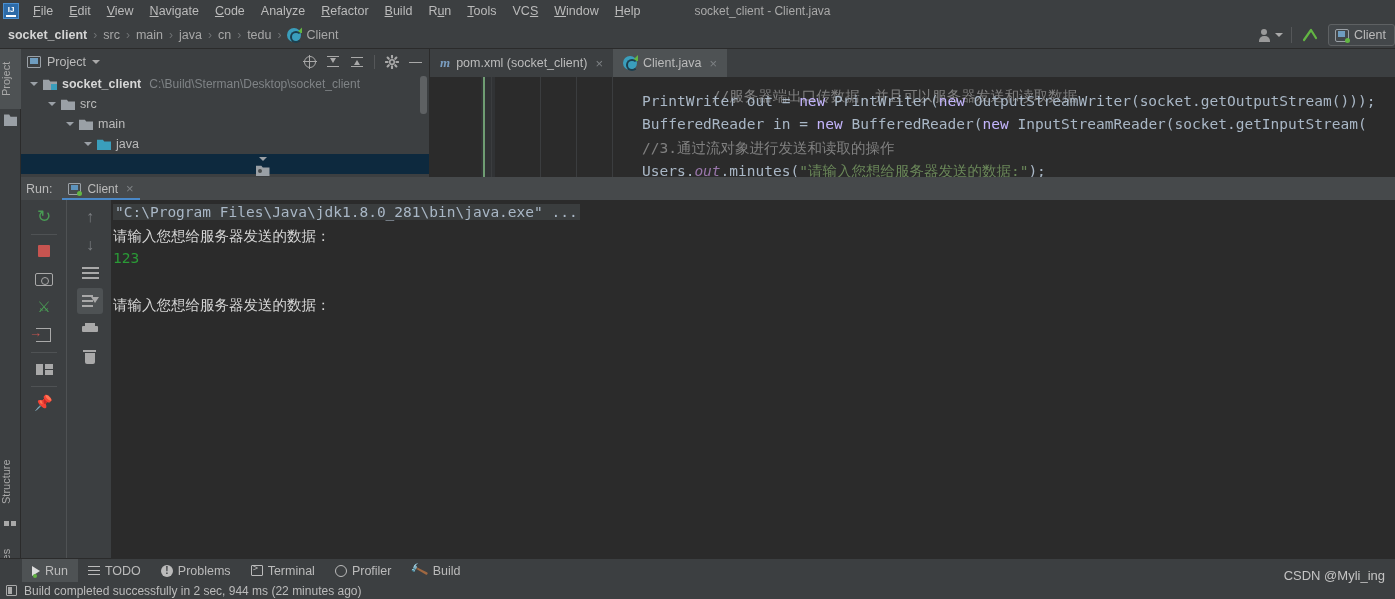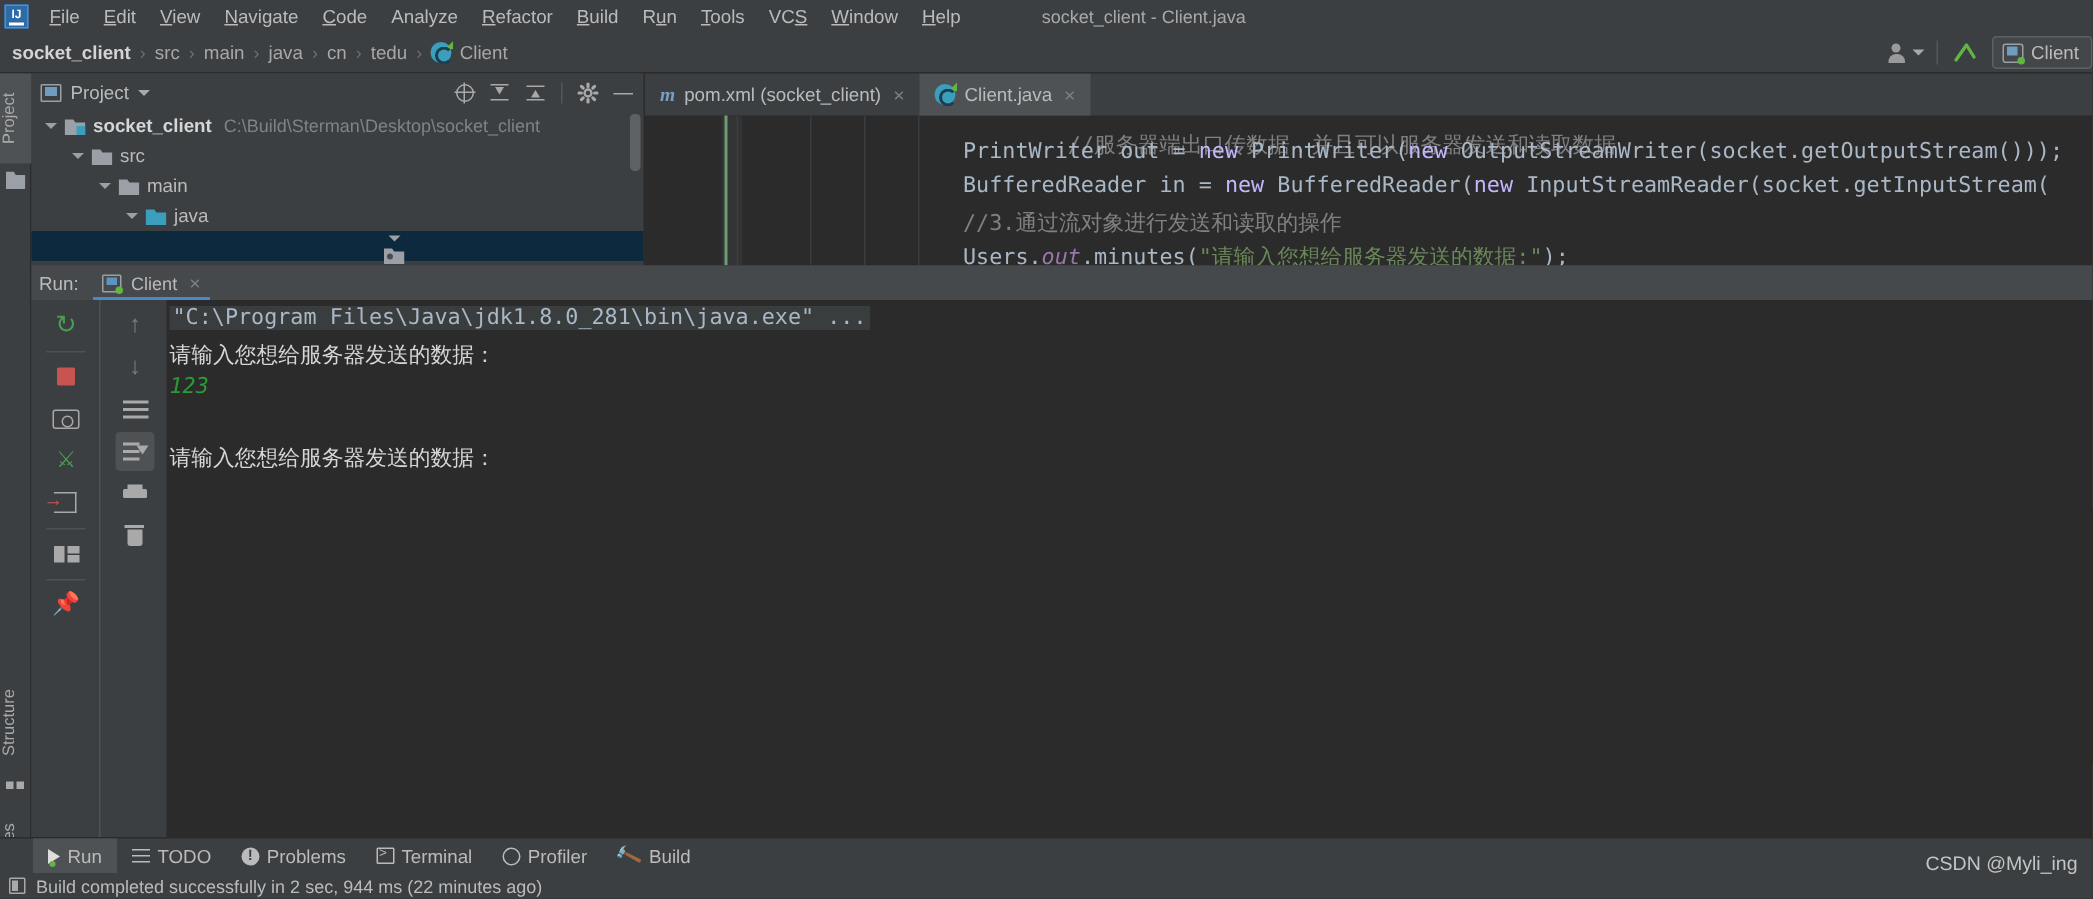--- a/index.html
+++ b/index.html
@@ -431,21 +431,21 @@
     background: #2b2b2b; overflow: hidden;
   }
   .cline {
     position: absolute; left: 2px; white-space: pre;
     font-family: "DejaVu Sans Mono", monospace; font-size: 14.5px;
   }
   .cline.cmdline {
     background: #3a3d3e; color: #a9b7c6; padding: 0 2px;
   }
   .c-out { color: #d6d6d6; font-family: "Liberation Sans","DejaVu Sans", sans-serif; font-size: 14.5px; }
-  .c-in  { color: #2a9a36; font-style: italic; }
+  .c-in  { color: #2a9a36; }
   .c-num { color: #d6a05a; }
 
   
   .bottombar {
     position: absolute; left: 0; top: 558px; width: 1395px; height: 24px;
     background: #3c3f41; border-top: 1px solid #2b2b2b;
     display: flex; align-items: center; padding-left: 22px;
   }
   .btab {
     display: flex; align-items: center; gap: 5px; height: 24px;

